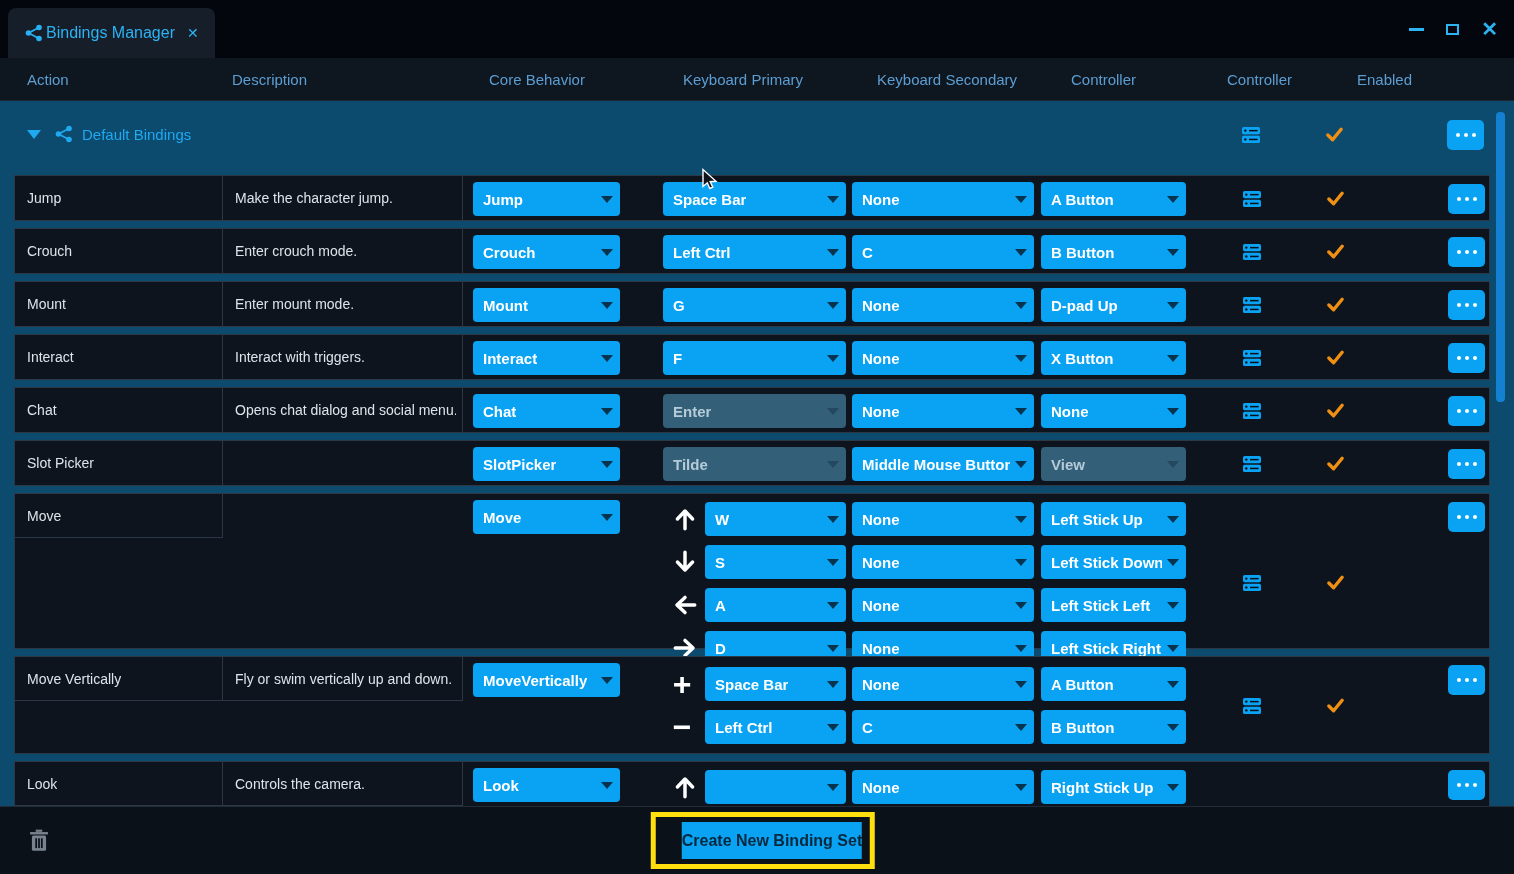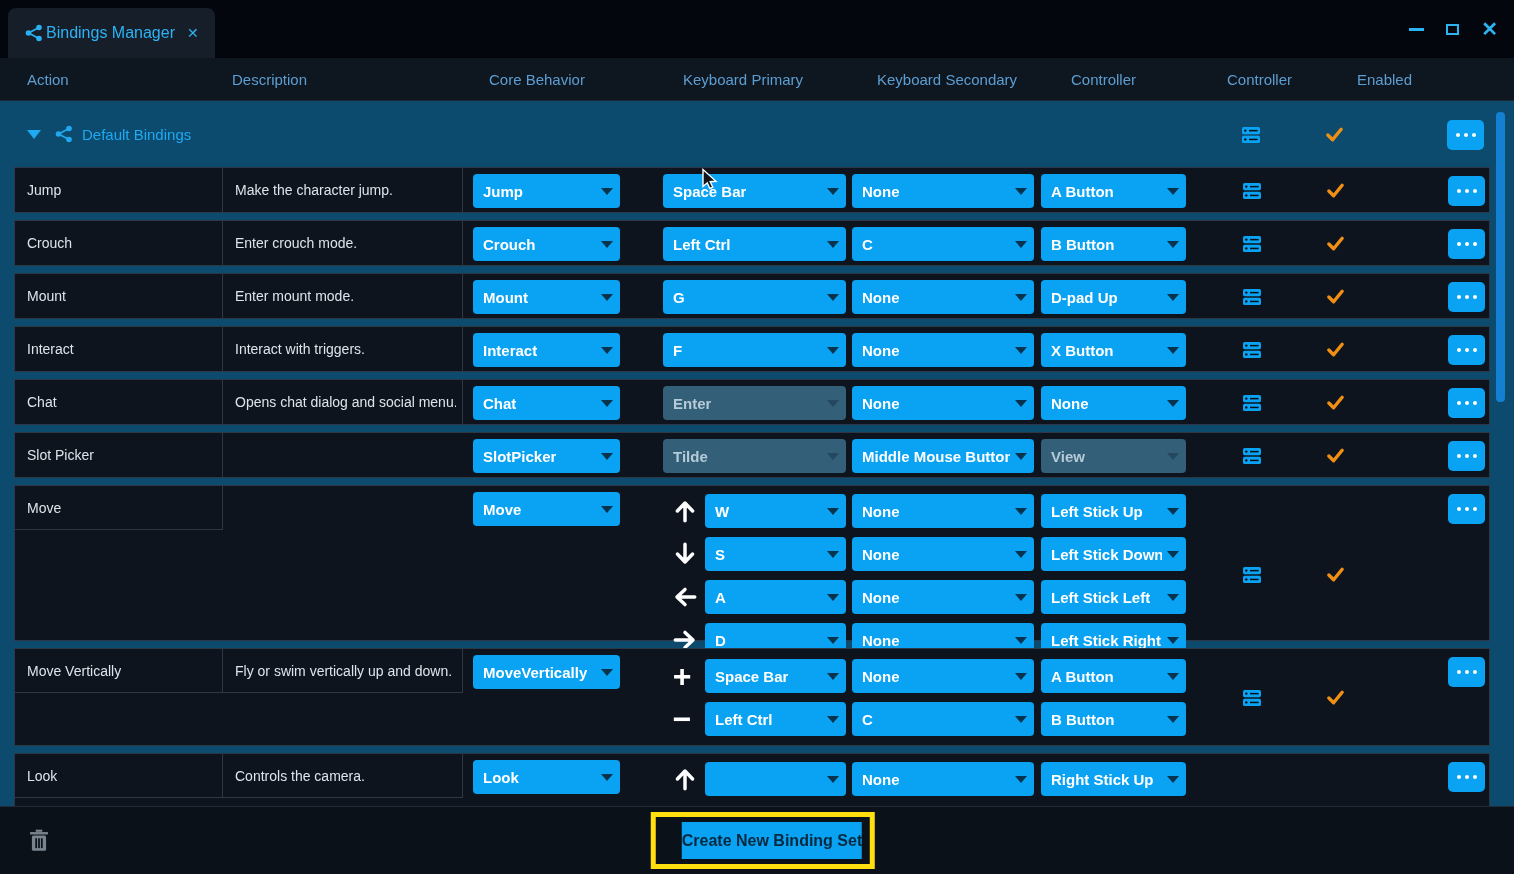--- a/index.html
+++ b/index.html
@@ -29,21 +29,21 @@
   .header span { position:absolute; top:13px; color:#5d9ed2; font-size:15px; }
 
   .group-row { position:relative; height:48px; margin:10px 24px 0 14px; }
   .tri { position:absolute; left:13px; top:19px; width:0; height:0;
          border-left:7px solid transparent; border-right:7px solid transparent; border-top:9px solid #1fa9f1; }
   .group-icon { position:absolute; left:40px; top:13px; width:20px; height:20px; color:#1fa9f1; }
   .group-label { position:absolute; left:68px; top:15px; color:#1fa9f1; font-size:15px; }
 
   .row { position:relative; margin:0 24px 7px 14px; height:46px;
          background:#0d141d; border:1px solid #2c3845; }
-  .row.first { margin-top:8px; }
+  .row.first { margin-top:16px; }
   .row.r-move { height:156px; }
   .row.r-movev { height:98px; }
 
   .cell { position:absolute; top:0; height:44px; border-right:1px solid #2c3845;
           display:flex; align-items:center; padding:0 6px 0 12px;
           color:#dde4eb; font-size:14px; overflow:hidden; white-space:nowrap; }
   .cell span { overflow:hidden; white-space:nowrap; }
   .ca { left:0; width:208px; }
   .cd { left:208px; width:240px; }
   .tall .cell { border-bottom:1px solid #2c3845; background:#0d141d; }

